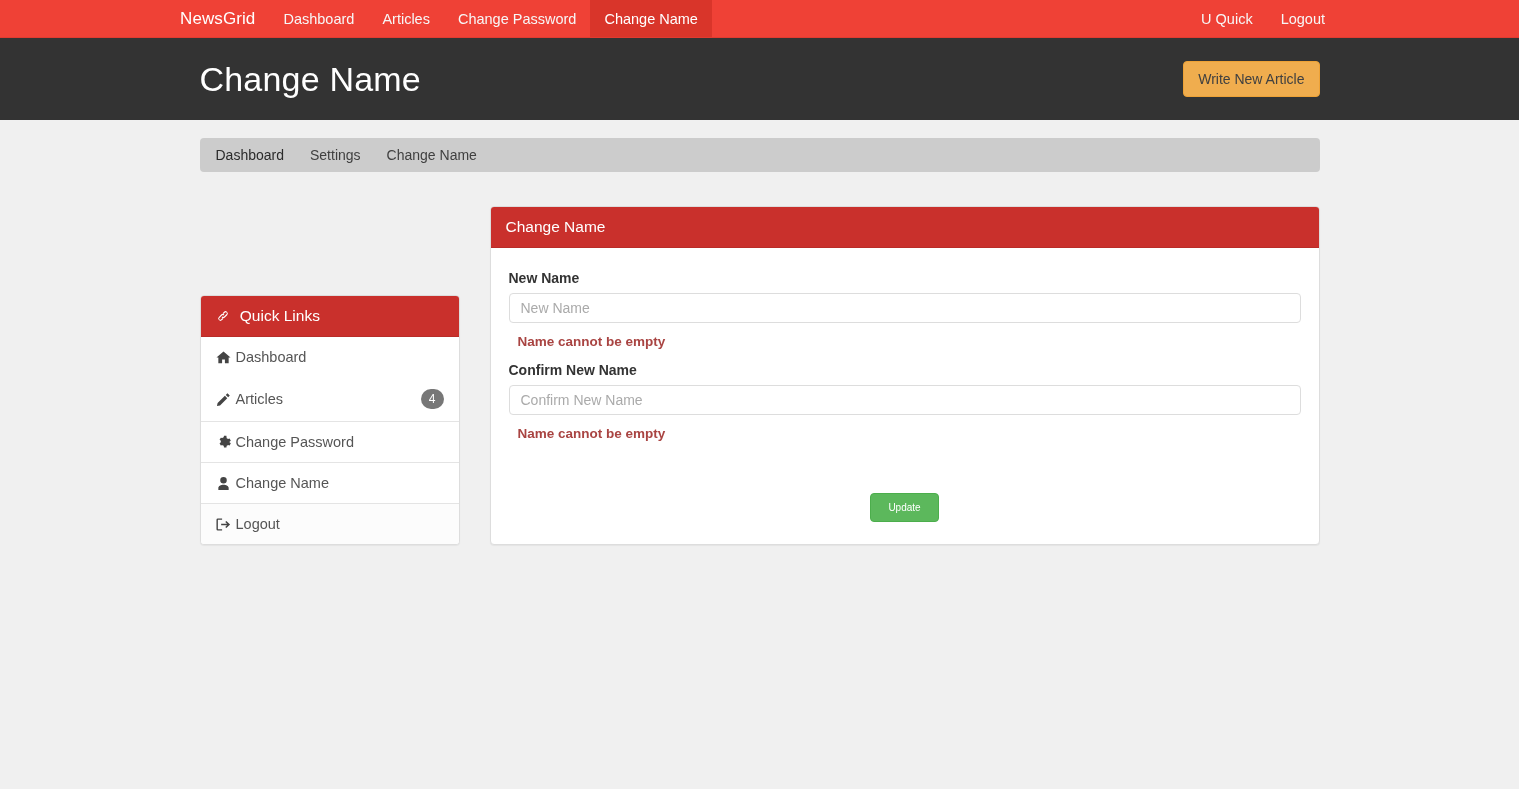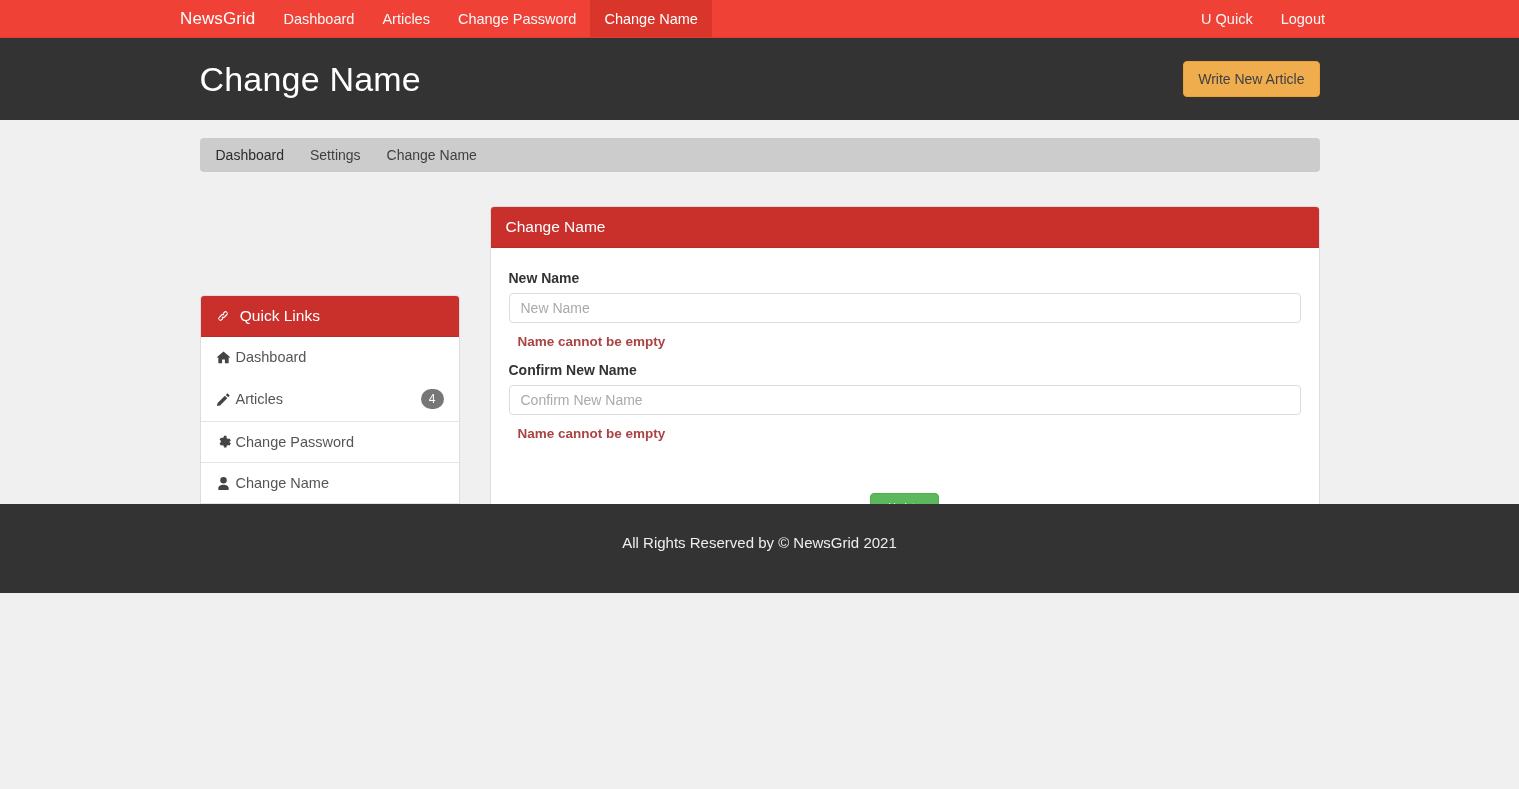--- a/index.html
+++ b/index.html
@@ -291,17 +291,14 @@
               <button class="btn-update">Update</button>
             </div>
 
           </div>
         </div>
       </div>
 
     </div>
   </div>
 
-  <div class="footer">
-    <span>All Rights Reserved by © NewsGrid 2021</span>
-  </div>
 
 </div>
 
 </body></html>

